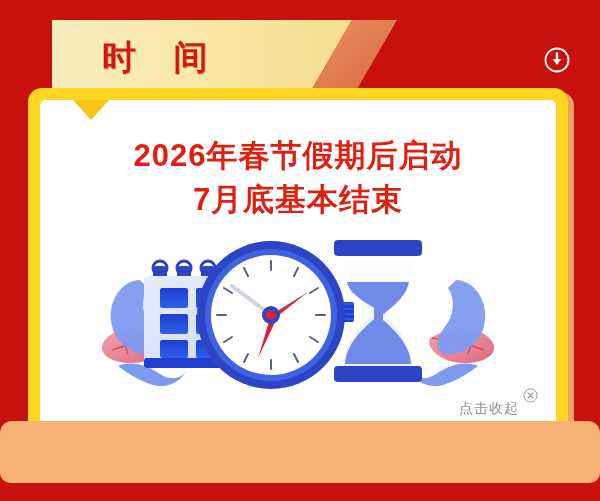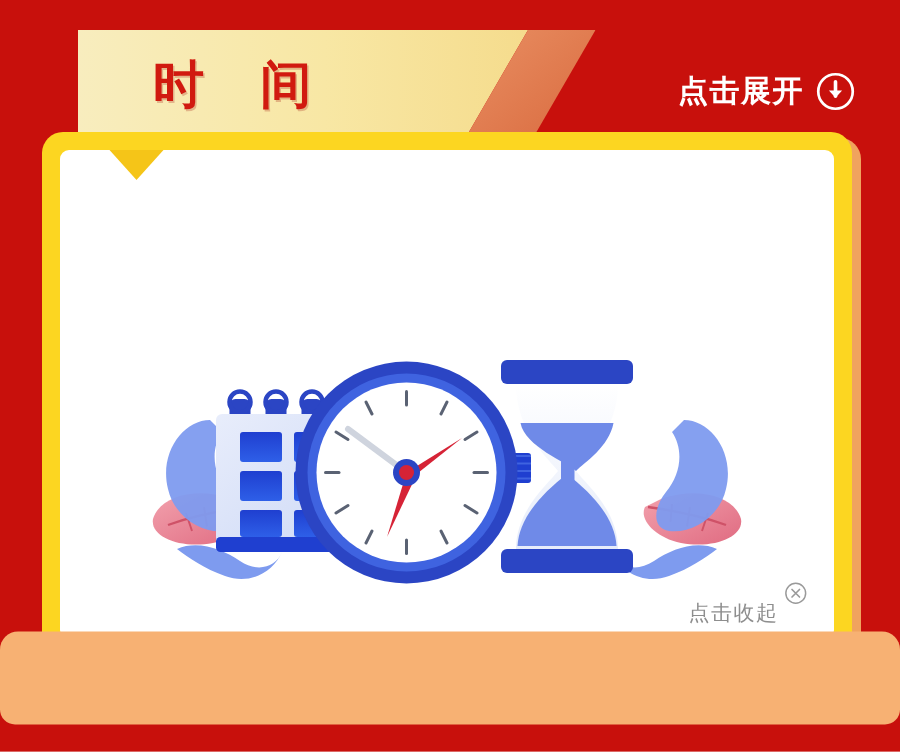--- a/index.html
+++ b/index.html
@@ -158,36 +158,39 @@
           </linearGradient>
         </defs>
         <polygon points="0,0 300,0 256,76 0,76" fill="url(#creamGrad)"></polygon>
         <polygon points="300,0 345,0 301,76 256,76" fill="url(#orangeGrad)"></polygon>
         <rect x="0" y="73" width="280" height="4" fill="#f5dc8d"></rect>
       </svg>
       <div class="banner-label">时 间</div>
     </div>
 
     <div class="expand-control">
-      <span class="expand-text">点击展开</span>
       <svg class="circle-icon" viewBox="0 0 26 26">
         <circle cx="13" cy="13" r="11.5" fill="none" stroke="#ffffff" stroke-width="1.8"></circle>
         <path d="M13 6.5 V16.2" stroke="#ffffff" stroke-width="2.4" stroke-linecap="round" fill="none"></path>
         <path d="M8.6 12.3 L13 17.2 L17.4 12.3 Z" fill="#ffffff"></path>
       </svg>
     </div>
   </div>
 
   <div class="card-shadow"></div>
 
   <div class="card-frame">
     <div class="card-body">
 
       <div class="tri-pointer"></div>
 
+      <div class="headline">
+        <span>2026年春节假期后启动</span>
+        <span class="l2">7月底基本结束</span>
+      </div>
 
       <div class="illustration">
         <svg width="400" height="180" viewBox="0 0 400 180">
           <defs>
             <linearGradient id="calCell" x1="0" y1="0" x2="0" y2="1">
               <stop offset="0%" stop-color="#1f3fd0"></stop>
               <stop offset="100%" stop-color="#2e5fe8"></stop>
             </linearGradient>
             <linearGradient id="calBody" x1="0" y1="0" x2="1" y2="1">
               <stop offset="0%" stop-color="#e8edfb"></stop>

